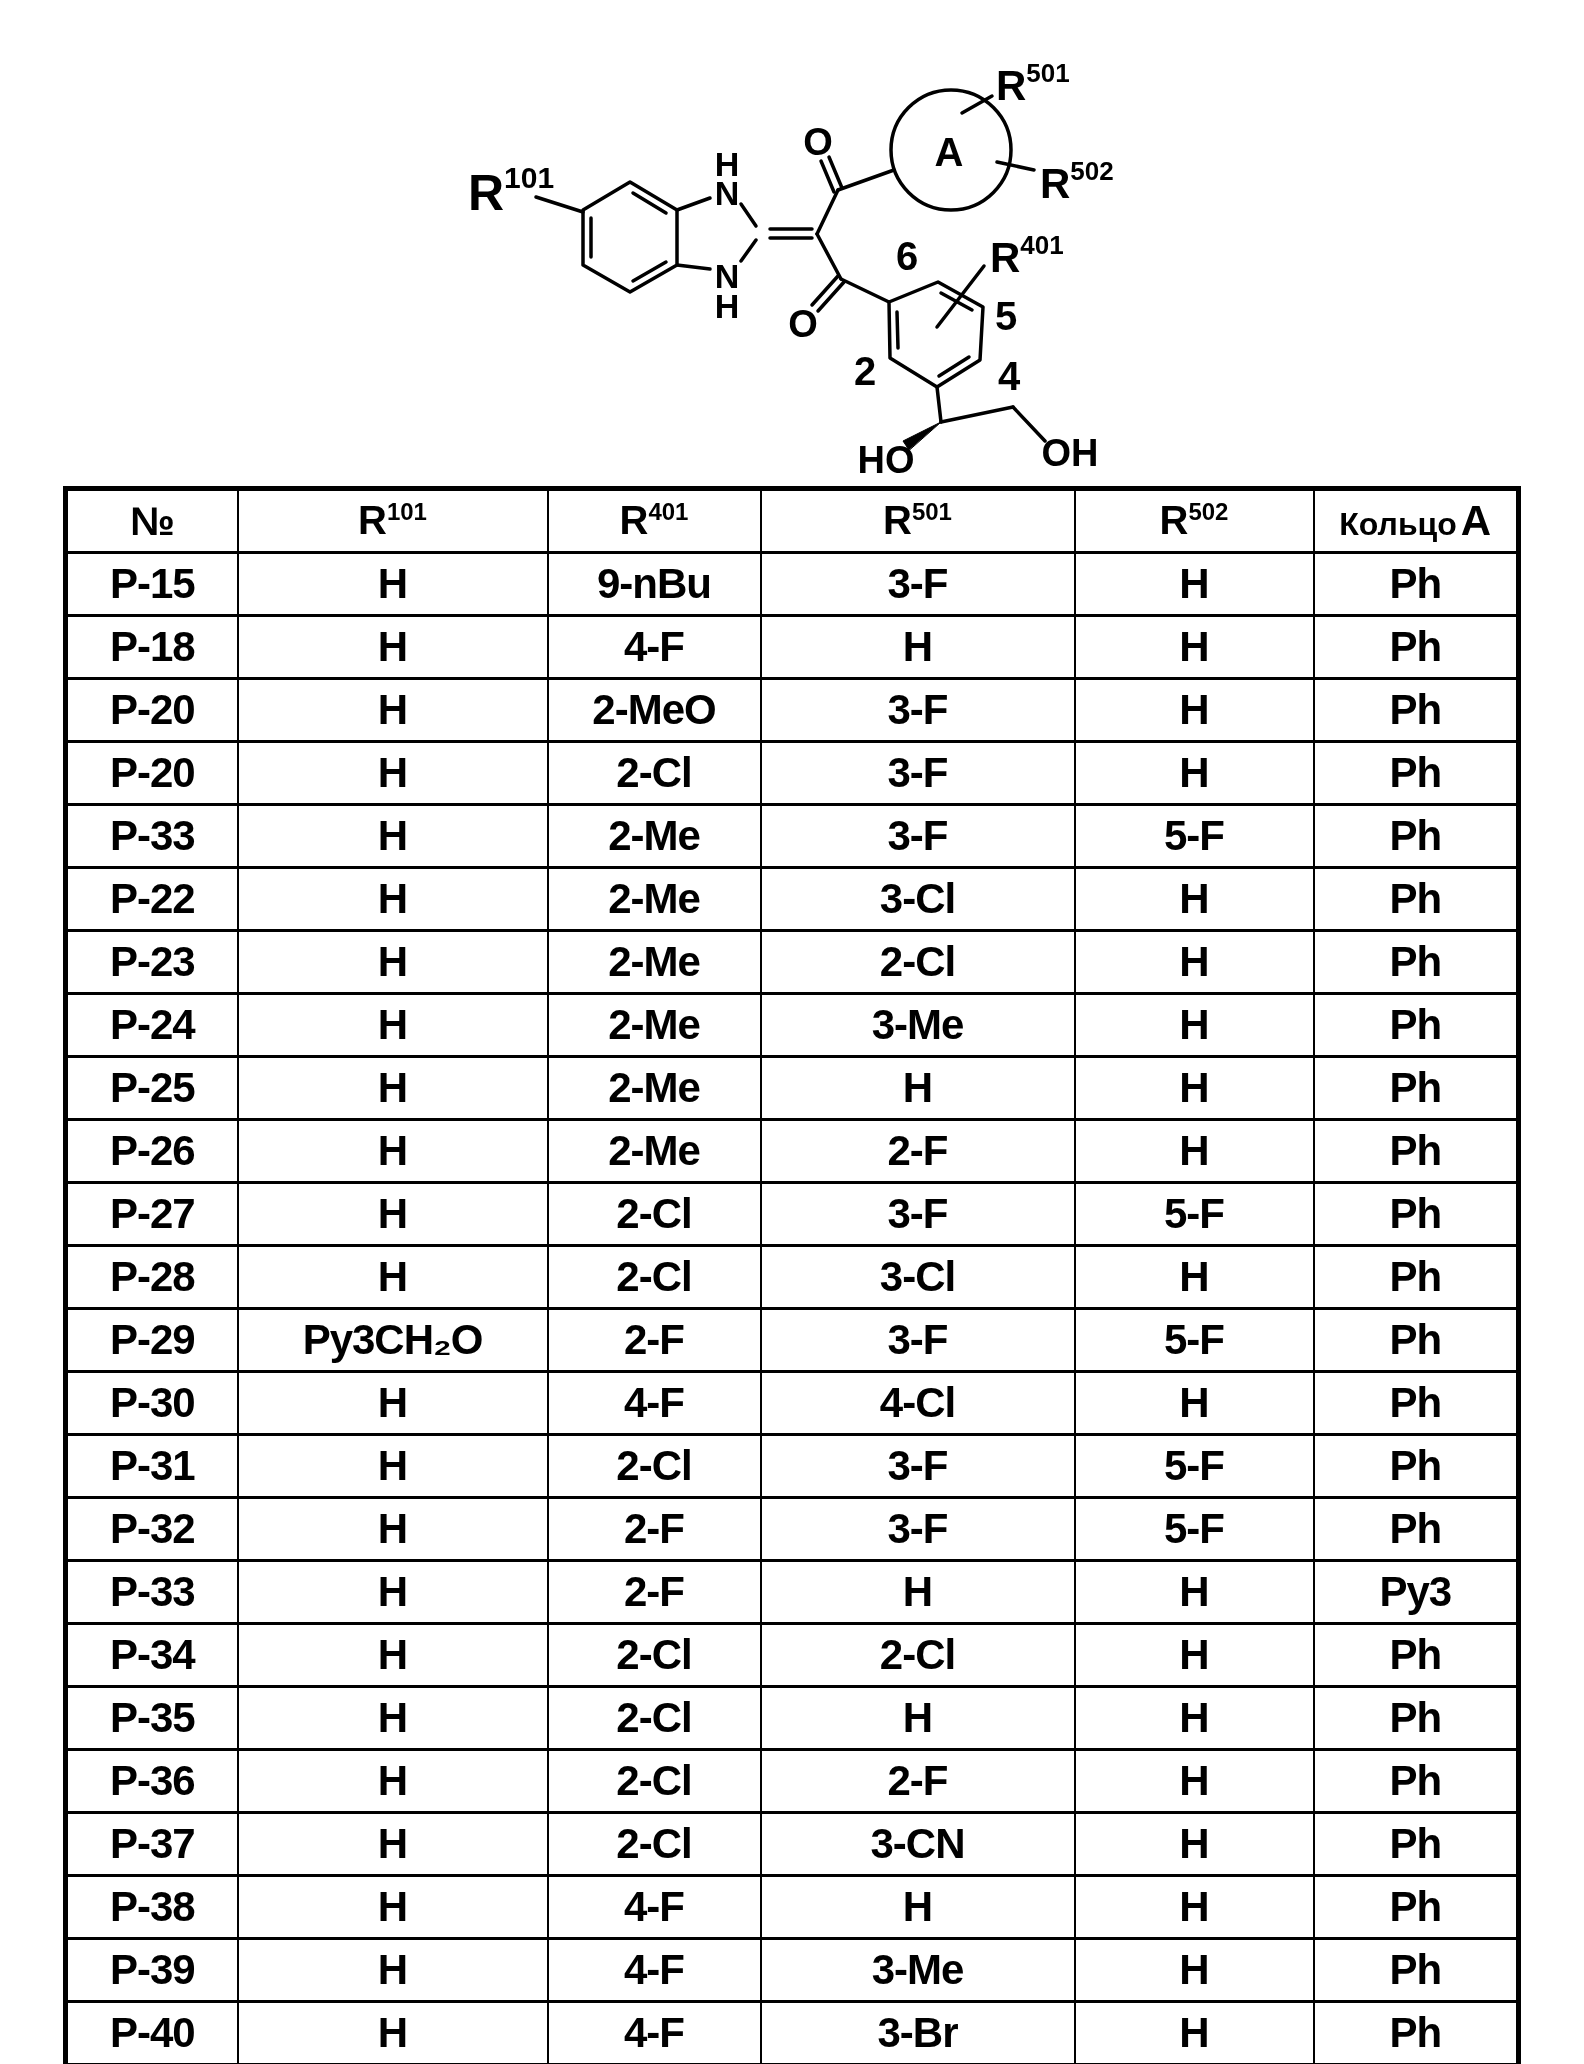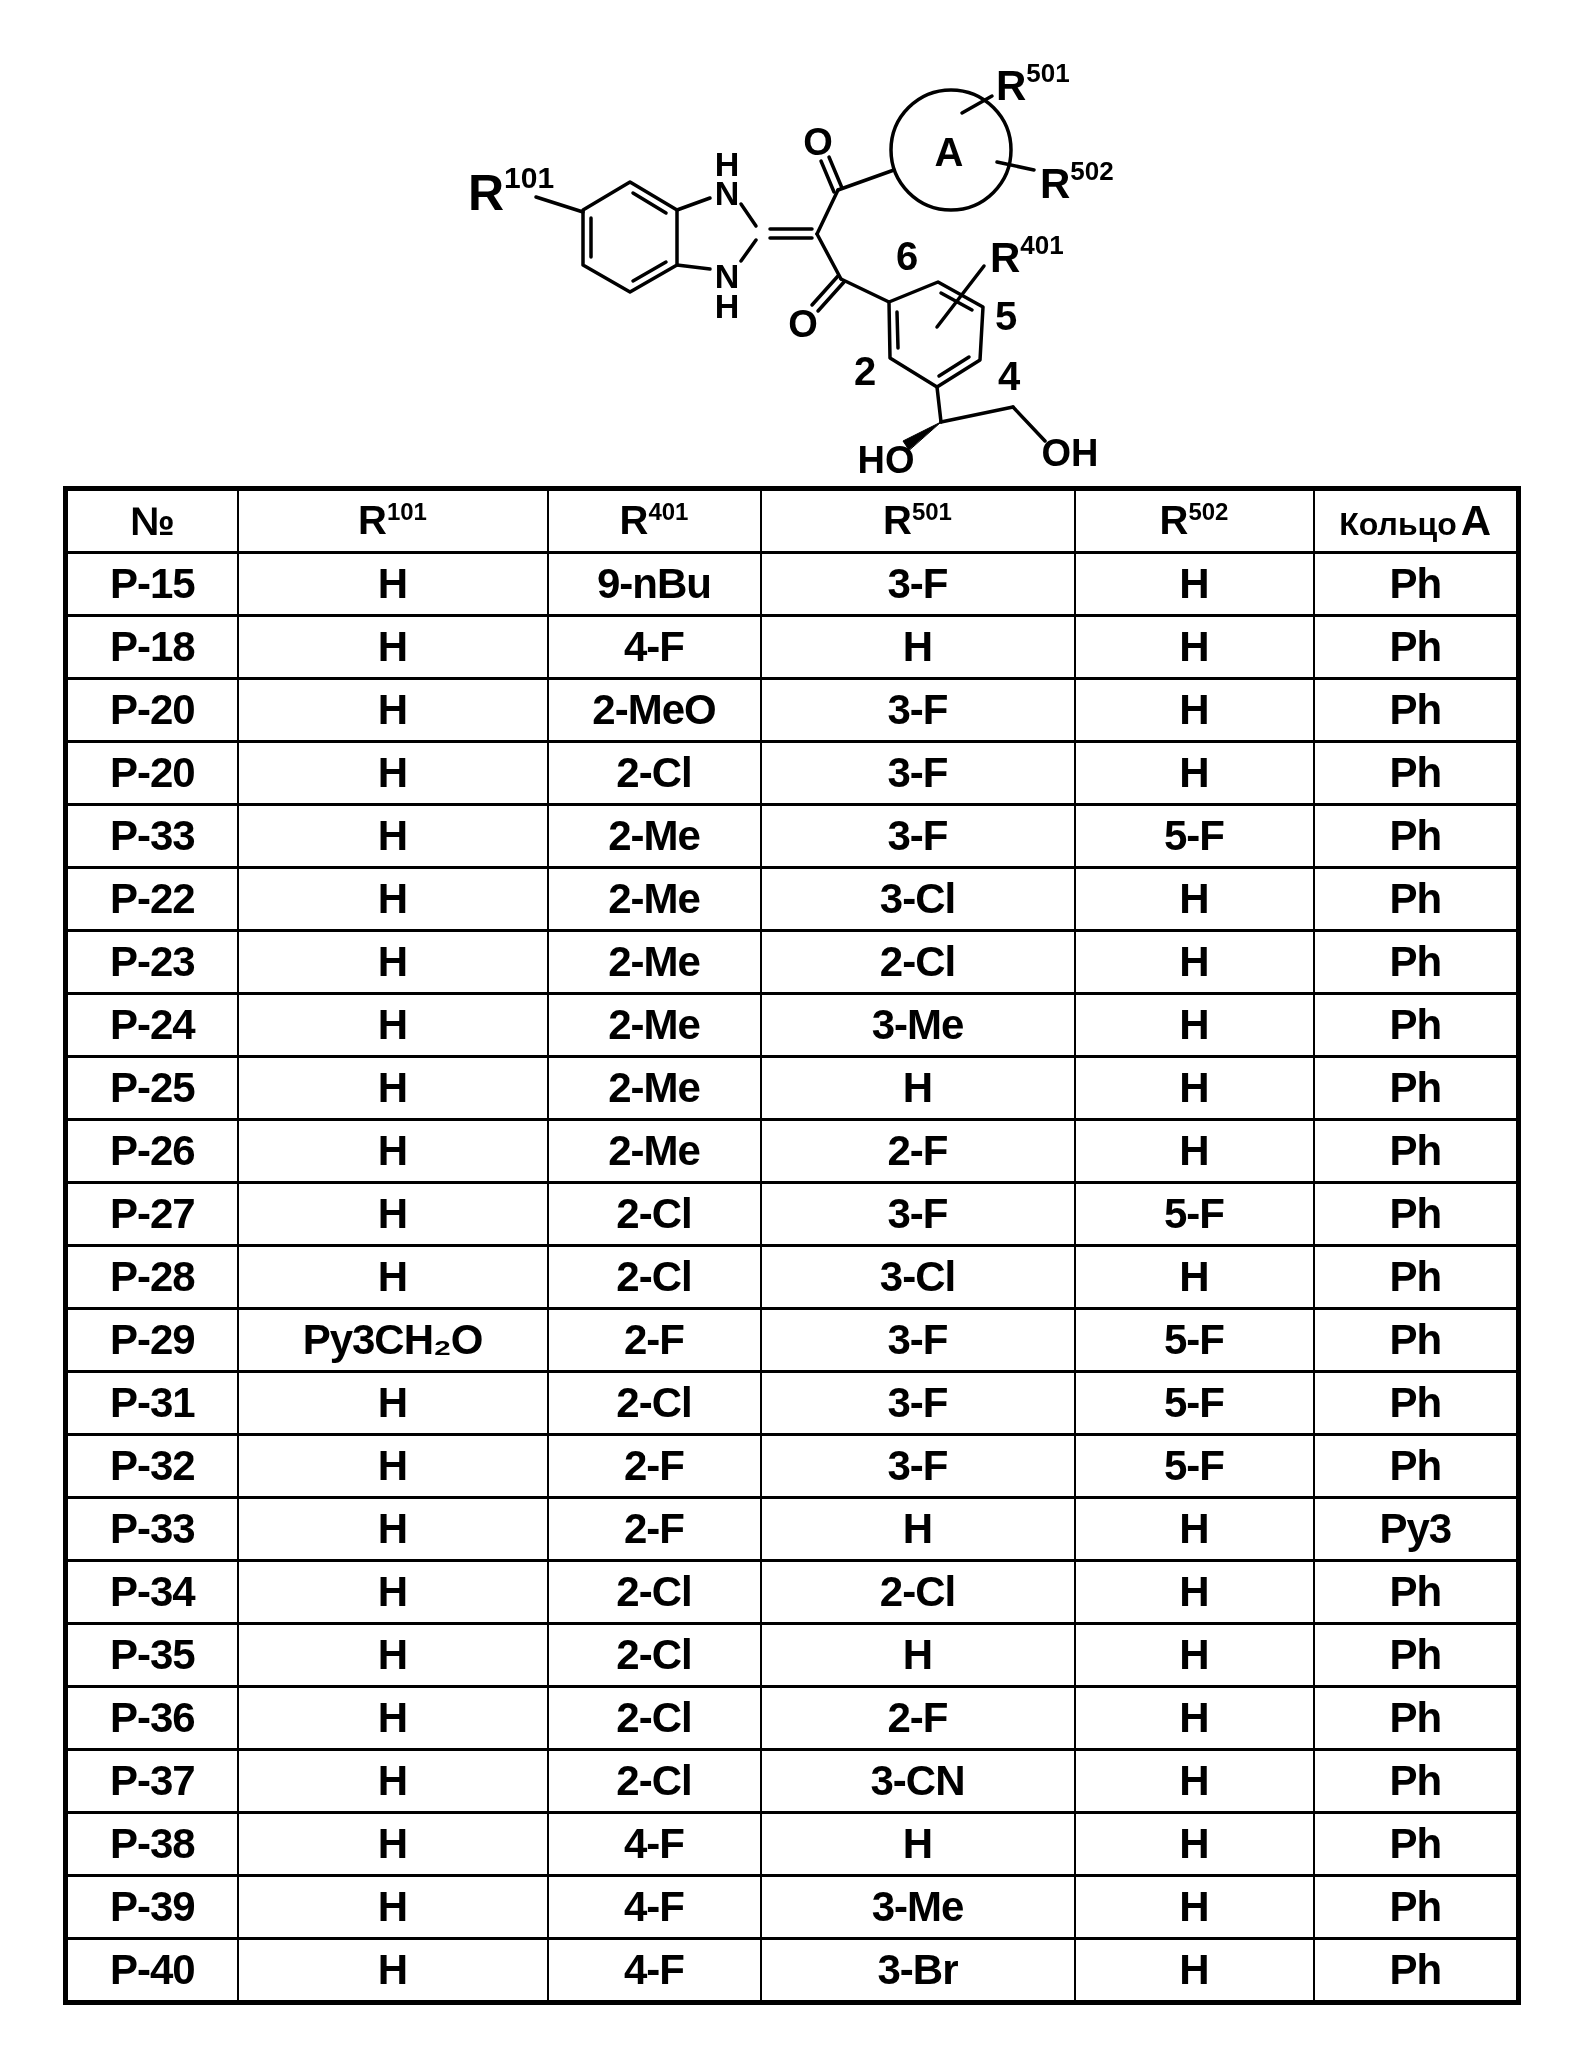--- a/index.html
+++ b/index.html
@@ -226,20 +226,28 @@
         </tr>
         <tr>
           <td>P-29</td>
           <td>Py3CH₂O</td>
           <td>2-F</td>
           <td>3-F</td>
           <td>5-F</td>
           <td>Ph</td>
         </tr>
         <tr>
+          <td>P-30</td>
+          <td>H</td>
+          <td>4-F</td>
+          <td>4-Cl</td>
+          <td>H</td>
+          <td>Ph</td>
+        </tr>
+        <tr>
           <td>P-31</td>
           <td>H</td>
           <td>2-Cl</td>
           <td>3-F</td>
           <td>5-F</td>
           <td>Ph</td>
         </tr>
         <tr>
           <td>P-32</td>
           <td>H</td>

